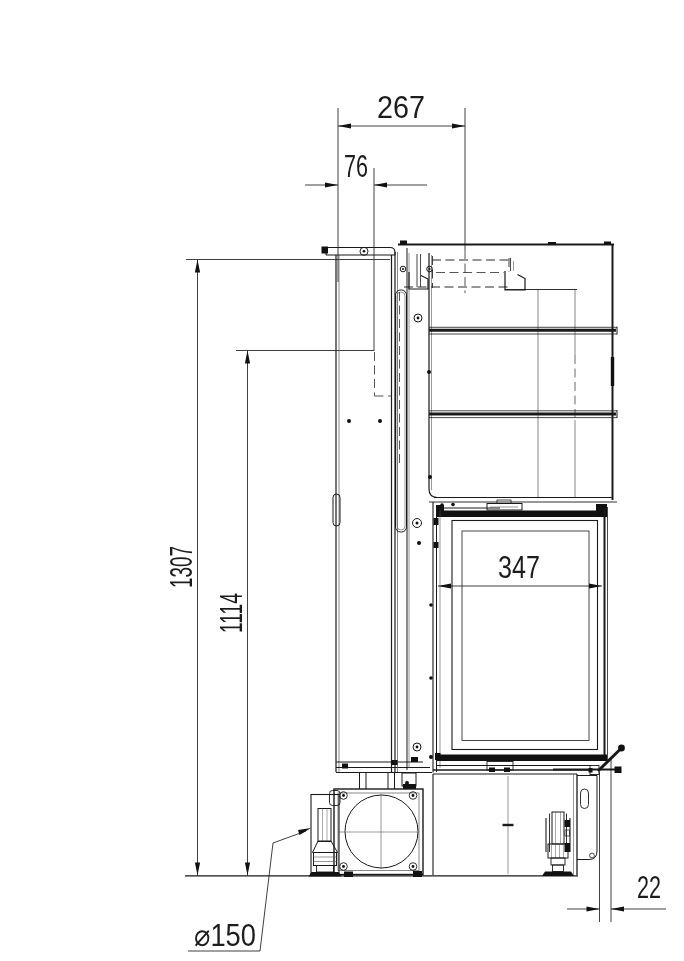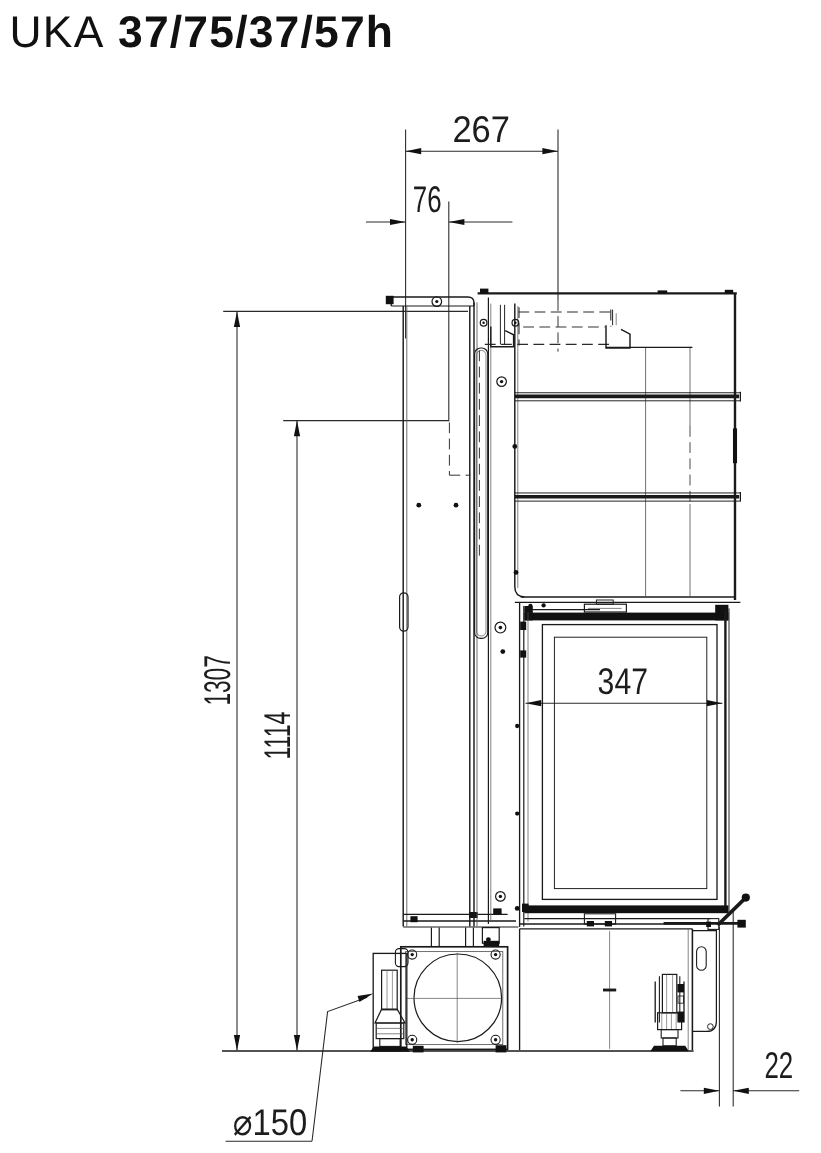--- a/index.html
+++ b/index.html
@@ -15,21 +15,20 @@
   .dim{stroke:#2a2a2a;fill:none;stroke-width:0.9;}
   .arr{fill:#111;stroke:none;}
   .dash{stroke:#2a2a2a;fill:none;stroke-dasharray:9 4.5;}
   .blk{fill:#111;stroke:none;}
 </style>
 </head>
 <body>
 
 <div id="page">
 
-  <div id="title"><span>UKA</span>&nbsp;<span class="bold">37/75/37/57h</span></div>
 
   <svg width="684" height="961" viewBox="0 0 684 961">
 
     <g>
       <line class="dim" x1="338" y1="108" x2="338" y2="282"></line>
       <line class="dim" x1="465" y1="108" x2="465" y2="250"></line>
       <line class="dim" x1="338" y1="126" x2="465" y2="126"></line>
       <polygon class="arr" points="338,126 351,123.4 351,128.6"></polygon>
       <polygon class="arr" points="465,126 452,123.4 452,128.6"></polygon>
       <text x="401" y="118" text-anchor="middle" textLength="48" lengthAdjust="spacingAndGlyphs">267</text>

